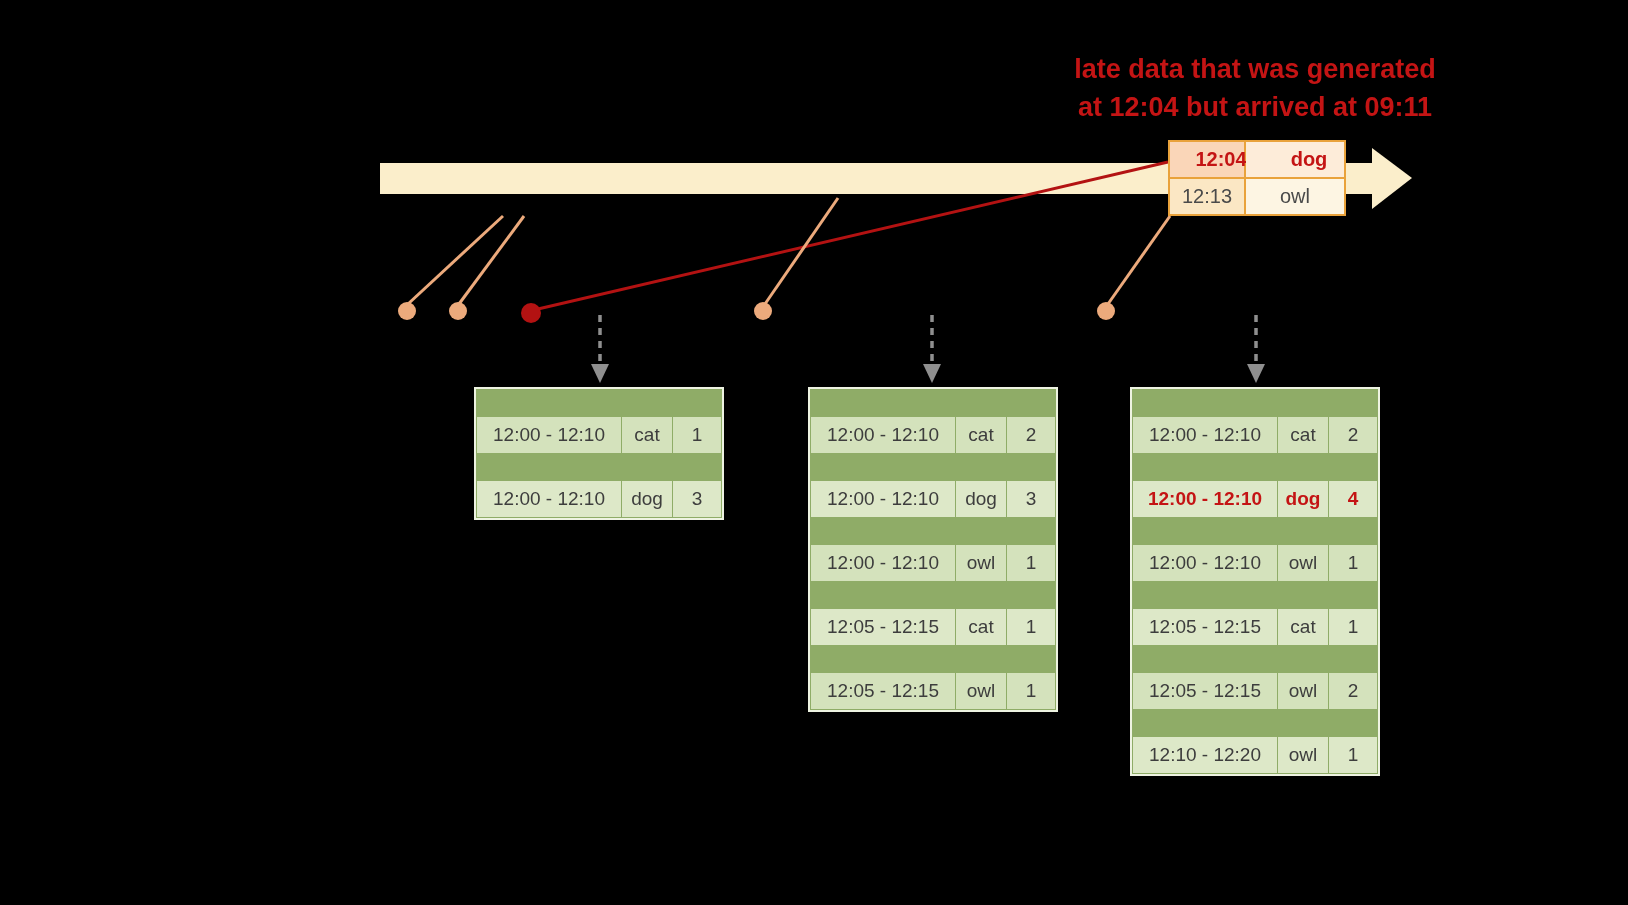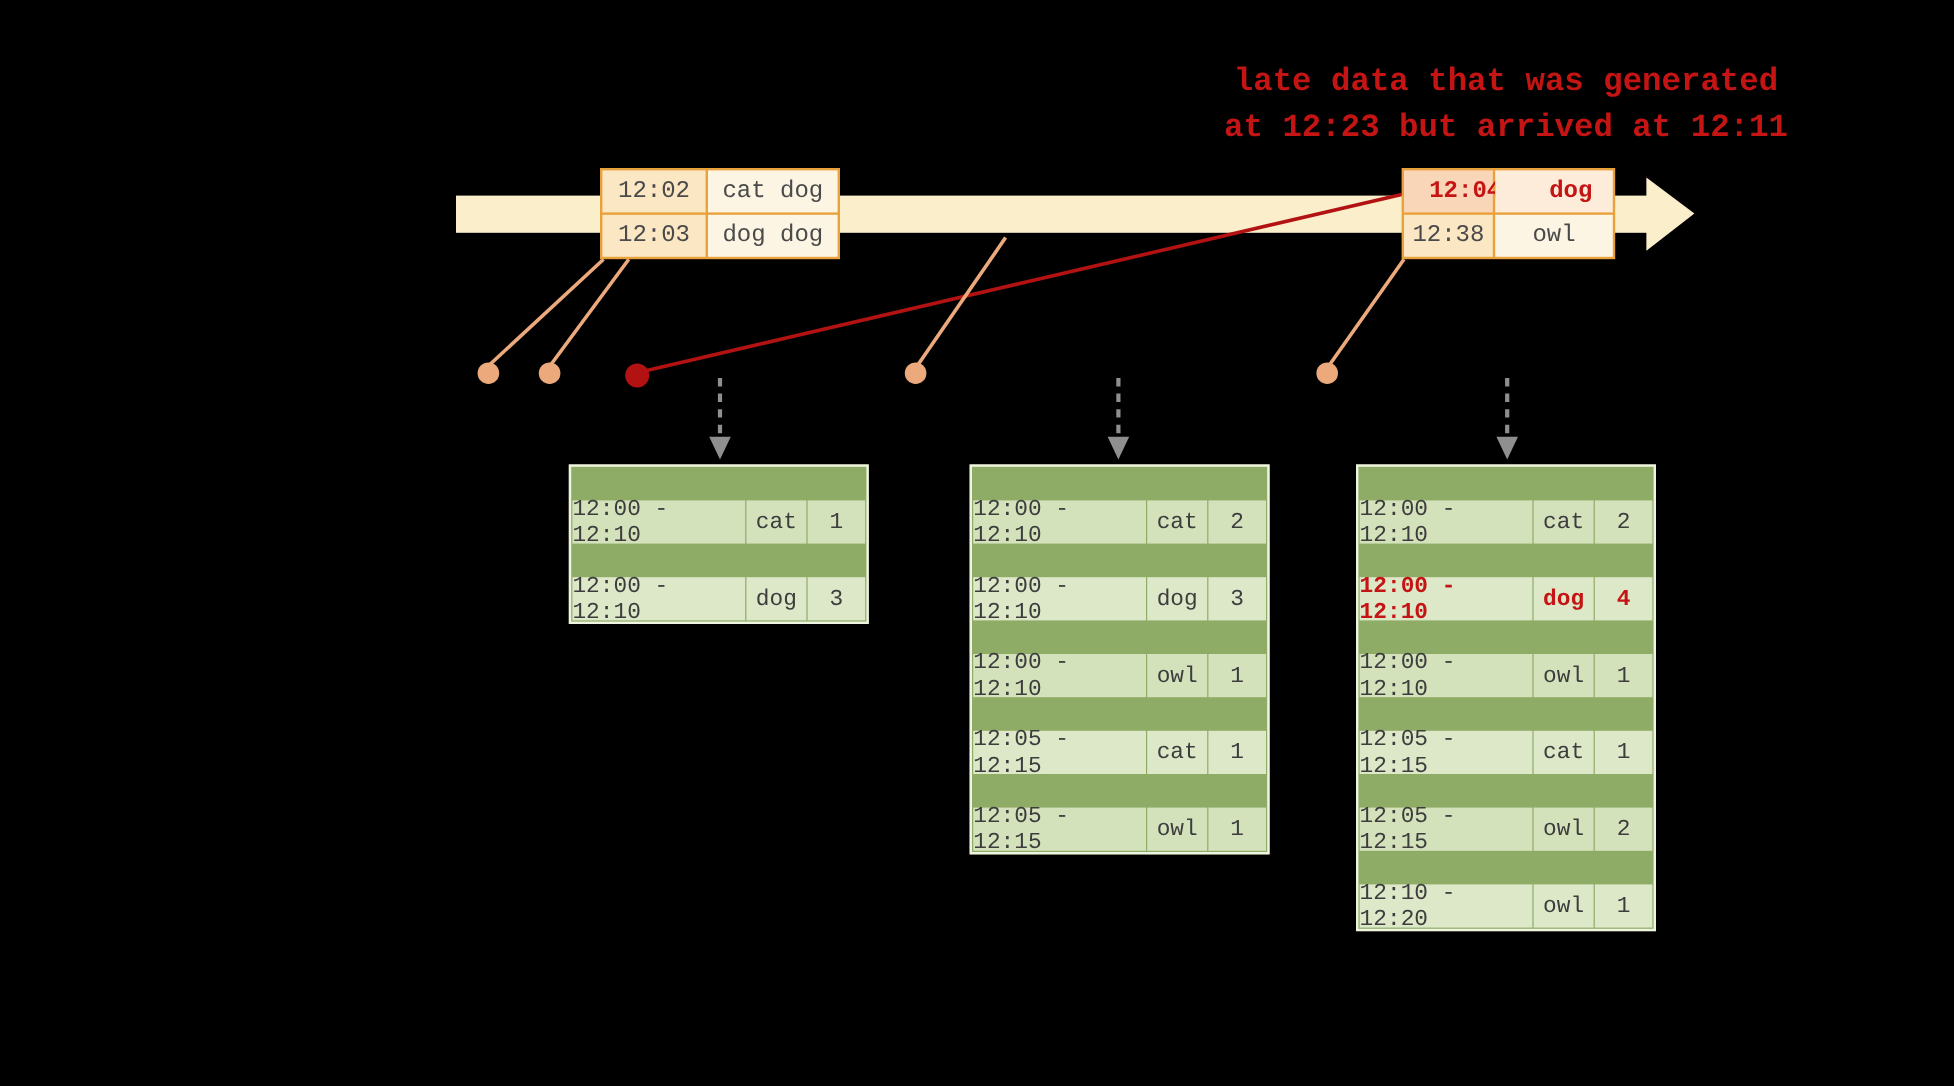--- a/index.html
+++ b/index.html
@@ -1,19 +1,19 @@
 <!DOCTYPE html>
 <html><head>
 <meta charset="utf-8">
 <style>
   * { box-sizing: border-box; }
   html, body { margin: 0; padding: 0; background: #000; }
   .canvas {
     position: relative; width: 1628px; height: 826px; background: #000000;
-    font-family: Liberation Mono, monospace; overflow: hidden;
+    font-family: Liberation Sans, sans-serif; overflow: hidden;
   }
   .overlay { position: absolute; left: 0; top: 0; z-index: 1; }
   .salmon { stroke: #ecaa7c; stroke-width: 3; }
   .redline { stroke: #b31212; stroke-width: 3; }
   .trigger-line { stroke: #8f8f8f; stroke-width: 3.5; stroke-dasharray: 7 6; }
   .trigger-head { fill: #8f8f8f; }
 
   .annotation {
     position: absolute; z-index: 3; color: #c41414; font-size: 27px;
     font-weight: 600; text-align: center; line-height: 38px;
@@ -85,42 +85,32 @@
       <polygon class="trigger-head" points="923,364 941,364 932,383"></polygon>
     </g>
     <g>
       <line class="trigger-line" x1="1256" y1="315" x2="1256" y2="366"></line>
       <polygon class="trigger-head" points="1247,364 1265,364 1256,383"></polygon>
     </g>
   </svg>
 
   <div class="annotation annotation-top">
     <div>late data that was generated</div>
-    <div>at 12:23 but arrived at 12:11</div>
+    <div>at 12:04 but arrived at 09:11</div>
   </div>
 
-  <div class="event-table" style="left:500px; top:140px;">
-    <div class="event-row">
-      <div class="ecell time">12:02</div>
-      <div class="ecell words">cat dog</div>
-    </div>
-    <div class="event-row">
-      <div class="ecell time">12:03</div>
-      <div class="ecell words">dog dog</div>
-    </div>
-  </div>
 
 
   <div class="event-table compact" style="left:1168px; top:140px;">
     <div class="event-row late">
       <div class="ecell time">12:04</div>
       <div class="ecell words">dog</div>
     </div>
     <div class="event-row">
-      <div class="ecell time">12:38</div>
+      <div class="ecell time">12:13</div>
       <div class="ecell words">owl</div>
     </div>
   </div>
 
   <div class="result-table" style="left:474px; top:387px;">
     <div class="rt-row">
       <div class="rcell win">12:00 - 12:10</div>
       <div class="rcell word">cat</div>
       <div class="rcell cnt">1</div>
     </div>

